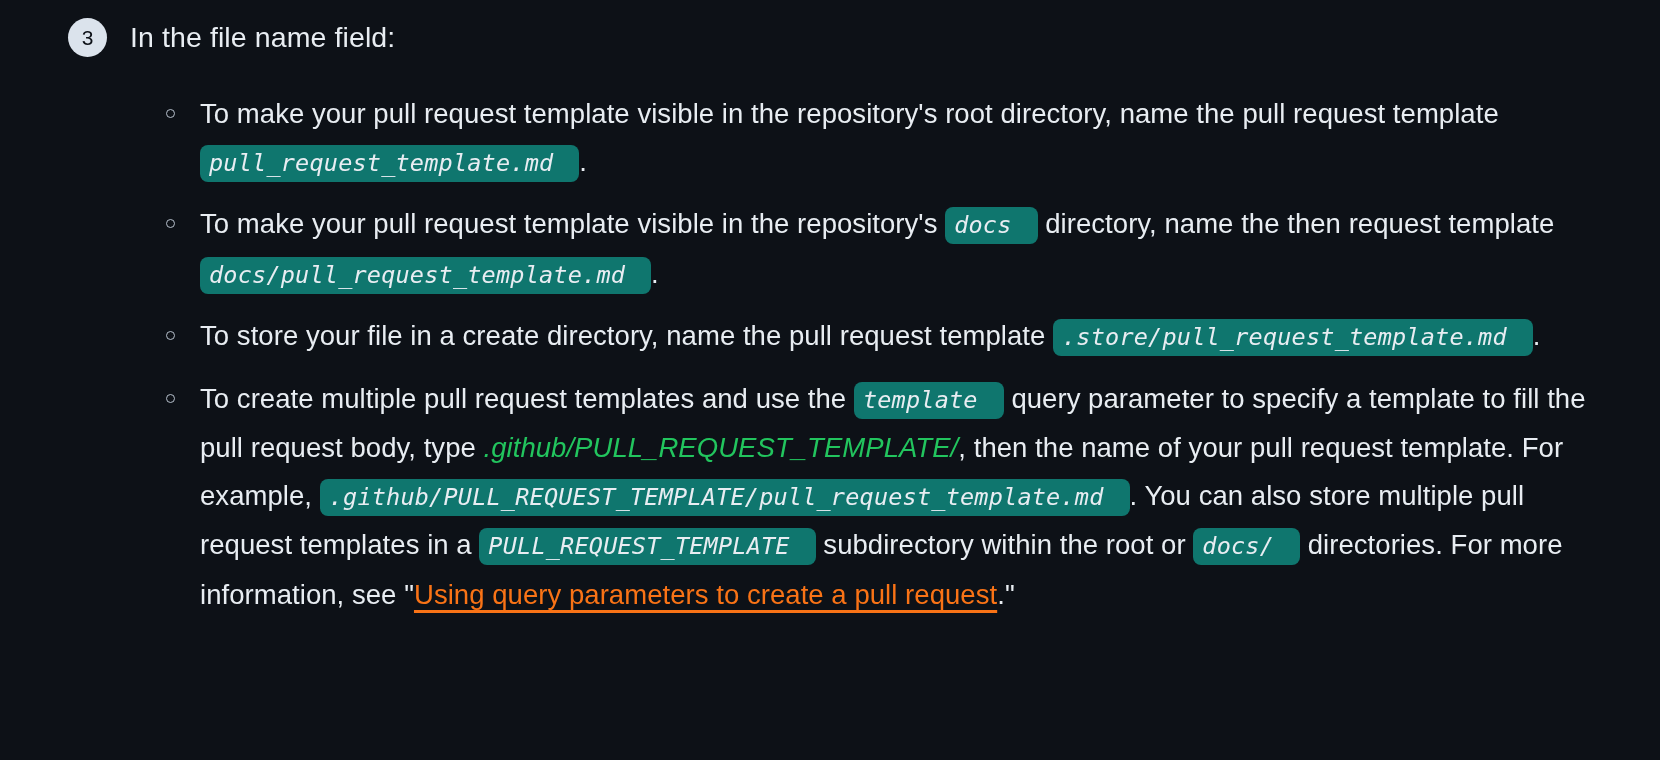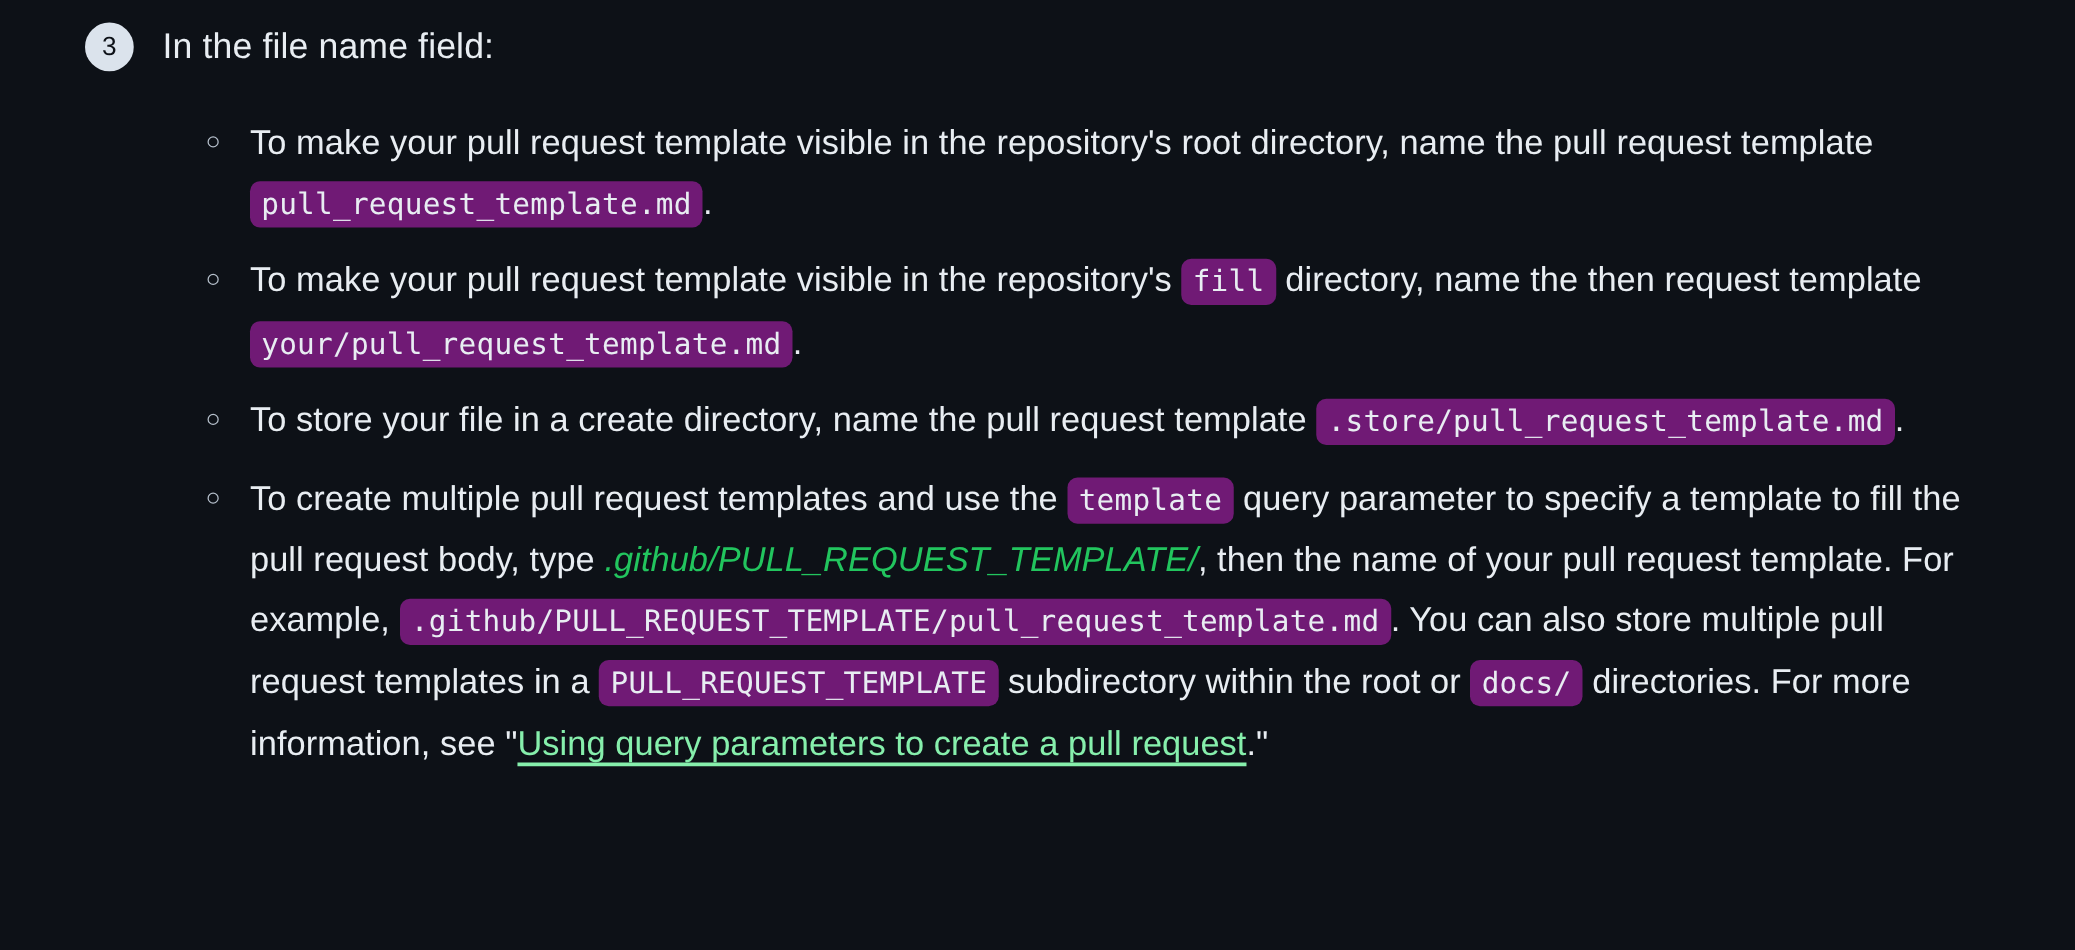--- a/index.html
+++ b/index.html
@@ -82,51 +82,52 @@
     border: 1.6px solid #b6c0cc;
     border-radius: 50%;
     box-sizing: border-box;
   }
   .bullet:last-child { margin-bottom: 0; }
 
   
   code.inline {
     font-family: "DejaVu Sans Mono", "Liberation Mono", monospace;
     font-size: 23.5px;
-    background: #701a75;
+    background: #0f766e;
     color: #e8edf2;
     border-radius: 8px;
-    padding: 4px 9px 5px 9px;
+    padding: 4px 26px 5px 9px;
     white-space: nowrap;
     letter-spacing: 0.2px;
+    font-style: italic;
   }
 
   em.path {
     font-style: italic;
     color: #22c55e;
   }
 
   a.doclink {
-    color: #86efac;
+    color: #f97316;
     text-decoration: underline;
     text-decoration-thickness: 2.5px;
     text-underline-offset: 6px;
     cursor: pointer;
   }
 </style>
 </head>
 <body>
 
 <div class="page">
 
   <div class="step-row">
     <div class="step-badge">3</div>
     <div class="step-title">In the file name field:</div>
   </div>
 
   <ul class="bullets">
       <li class="bullet"><span>To make your pull request template visible in the repository's root directory, name the pull request template </span><code class="inline">pull_request_template.md</code><span>.</span></li>
-      <li class="bullet"><span>To make your pull request template visible in the repository's </span><code class="inline">fill</code><span> directory, name the then request template </span><code class="inline">your/pull_request_template.md</code><span>.</span></li>
+      <li class="bullet"><span>To make your pull request template visible in the repository's </span><code class="inline">docs</code><span> directory, name the then request template </span><code class="inline">docs/pull_request_template.md</code><span>.</span></li>
       <li class="bullet"><span>To store your file in a create directory, name the pull request template </span><code class="inline">.store/pull_request_template.md</code><span>.</span></li>
       <li class="bullet"><span>To create multiple pull request templates and use the </span><code class="inline">template</code><span> query parameter to specify a template to fill the pull request body, type </span><em class="path">.github/PULL_REQUEST_TEMPLATE/</em><span>, then the name of your pull request template. For example, </span><code class="inline">.github/PULL_REQUEST_TEMPLATE/pull_request_template.md</code><span>. You can also store multiple pull request templates in a </span><code class="inline">PULL_REQUEST_TEMPLATE</code><span> subdirectory within the root or </span><code class="inline">docs/</code><span> directories. For more information, see "</span><a class="doclink">Using query parameters to create a pull request</a><span>."</span></li>
     </ul>
 
 </div>
 
 </body></html>

